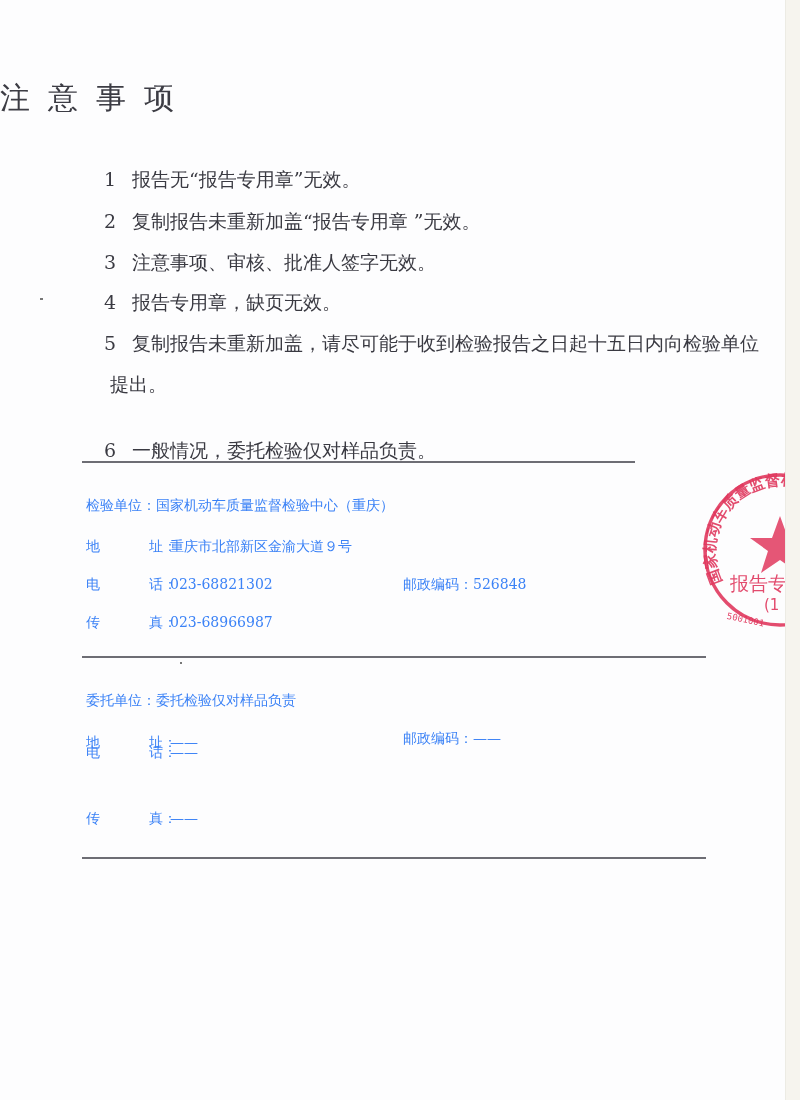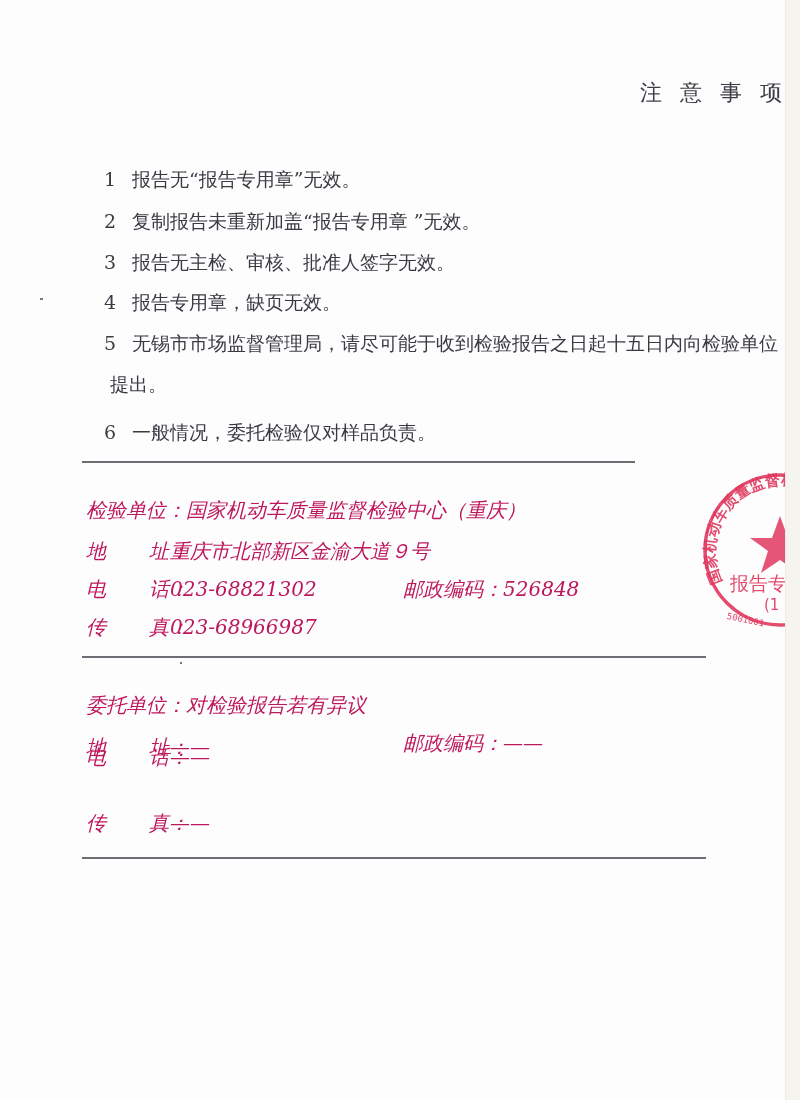--- a/index.html
+++ b/index.html
@@ -16,35 +16,35 @@
       background: #fdfdfe;
     }
     .edge-strip {
       position: absolute; left: 785px; top: 0;
       width: 15px; height: 1100px;
       background: #f6f4ee;
       border-left: 1px solid #ecebe4;
     }
     .title {
       position: absolute; left: 0; width: 800px; top: 78px;
-      text-align: right; font-size: 22px; letter-spacing: 18px;
+      text-align: left; font-size: 30px; letter-spacing: 18px;
       color: #3c3c44; font-weight: normal;
     }
     .notice {
       position: absolute; left: 88px; font-size: 19px; color: #3a3a42;
       white-space: nowrap;
       margin-left: 16px;
     }
     .notice .num { display: inline-block; width: 22px; }
     .cont { position: absolute; left: 110px; font-size: 19px; color: #3a3a42; }
     .hr {
       position: absolute; height: 2px; background: #6d6d74;
     }
     .field {
-      position: absolute; font-size: 20px; color: #be185d; white-space: nowrap; font-style: italic;
+      position: absolute; font-size: 14px; color: #3b82f6; white-space: nowrap;
     }
     .lbl2 { display: inline-block; width: 84px; }
     .lbl2 span:first-child { display: inline-block; width: 63px; }
     .stamp {
       position: absolute; left: 702px; top: 472px;
       width: 156px; height: 156px;
     }
     .clip {
       position: absolute; left: 0; top: 0; width: 785px; height: 1100px; overflow: hidden;
     }
@@ -53,39 +53,39 @@
 </head>
 <body>
 
 <div class="page"></div>
 <div class="edge-strip"></div>
 
 <div class="title">注意事项</div>
 
 <div class="notice" style="top:167px"><span class="num">1</span> <span>报告无“报告专用章”无效。</span></div>
 <div class="notice" style="top:209px"><span class="num">2</span> <span>复制报告未重新加盖“报告专用章 ”无效。</span></div>
-<div class="notice" style="top:250px"><span class="num">3</span> <span>报告无主检、审核、批准人签字无效。</span></div>
+<div class="notice" style="top:250px"><span class="num">3</span> <span>注意事项、审核、批准人签字无效。</span></div>
 <div class="notice" style="top:290px"><span class="num">4</span> <span>报告专用章，缺页无效。</span></div>
-<div class="notice" style="top:331px"><span class="num">5</span> <span>无锡市市场监督管理局，请尽可能于收到检验报告之日起十五日内向检验单位</span></div>
+<div class="notice" style="top:331px"><span class="num">5</span> <span>复制报告未重新加盖，请尽可能于收到检验报告之日起十五日内向检验单位</span></div>
 <div class="cont" style="top:372px">提出。</div>
-<div class="notice" style="top:420px"><span class="num">6</span> <span>一般情况，委托检验仅对样品负责。</span></div>
+<div class="notice" style="top:438px"><span class="num">6</span> <span>一般情况，委托检验仅对样品负责。</span></div>
 
 <div class="hr" style="left:82px; top:461px; width:553px;"></div>
 
 <div class="field" style="left:86px; top:497px"><span>检验单位：</span><span>国家机动车质量监督检验中心（重庆）</span></div>
 <div class="field" style="left:86px; top:538px"><span class="lbl2"><span>地</span><span>址：</span></span><span>重庆市北部新区金渝大道９号</span></div>
 <div class="field" style="left:86px; top:576px"><span class="lbl2"><span>电</span><span>话：</span></span><span>023-68821302</span></div>
 <div class="field" style="left:403px; top:576px"><span>邮政编码：</span><span>526848</span></div>
 <div class="field" style="left:86px; top:614px"><span class="lbl2"><span>传</span><span>真：</span></span><span>023-68966987</span></div>
 
 <div class="hr" style="left:82px; top:656px; width:624px;"></div>
 <div class="speck" style="left:180px; top:662px; width:2px; height:2px;"></div>
 <div class="speck" style="left:40px; top:298px; width:3px; height:2px;"></div>
 
-<div class="field" style="left:86px; top:692px"><span>委托单位：</span><span>对检验报告若有异议</span></div>
+<div class="field" style="left:86px; top:692px"><span>委托单位：</span><span>委托检验仅对样品负责</span></div>
 <div class="field" style="left:86px; top:734px"><span class="lbl2"><span>地</span><span>址：</span></span><span>——</span></div>
 <div class="field" style="left:86px; top:744px"><span class="lbl2"><span>电</span><span>话：</span></span><span>——</span></div>
 <div class="field" style="left:403px; top:730px"><span>邮政编码：</span><span>——</span></div>
 <div class="field" style="left:86px; top:810px"><span class="lbl2"><span>传</span><span>真：</span></span><span>——</span></div>
 
 <div class="hr" style="left:82px; top:857px; width:624px;"></div>
 
 <div class="clip">
   <svg class="stamp" viewBox="0 0 156 156">
     <circle cx="78" cy="78" r="75" fill="none" stroke="#e0385e" stroke-width="3.5" opacity="0.9"></circle>

